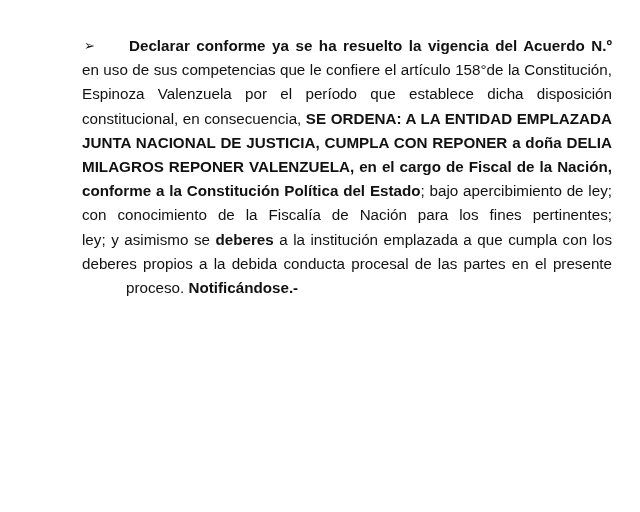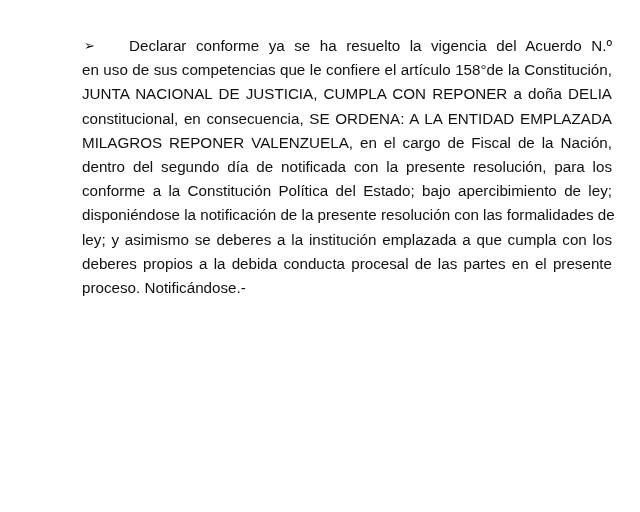--- a/index.html
+++ b/index.html
@@ -33,46 +33,47 @@
     }
     .line {
       display: block;
       height: 24.2px;
       white-space: nowrap;
       text-align: justify;
       text-align-last: justify;
     }
     .line.last {
       text-align-last: left;
+      margin-left: 44px;
     }
     .line.first {
       position: relative;
       padding-left: 47px;
     }
     .bullet {
       position: absolute;
       left: 2px;
       top: 0;
       font-size: 13px;
       font-weight: normal;
     }
-    b { font-weight: normal; }
+    b { font-weight: bold; }
   </style>
 </head>
 <body>
 
 <div class="page">
   <div class="paragraph">
     <span class="line first">
       <span class="bullet">➢</span><b>Declarar conforme ya se ha resuelto la vigencia del Acuerdo N.º</b>
     </span>
     <span class="line"><span>en uso de sus competencias que le confiere el artículo 158°de la Constitución,</span></span>
+    <span class="line"><span>Espinoza Valenzuela por el período que establece dicha disposición</span></span>
+    <span class="line"><span>constitucional, en consecuencia, </span><b>SE ORDENA:  A LA ENTIDAD EMPLAZADA</b></span>
     <span class="line"><b>JUNTA NACIONAL DE JUSTICIA,  CUMPLA CON REPONER a doña DELIA</b></span>
-    <span class="line"><span>constitucional, en consecuencia, </span><b>SE ORDENA:  A LA ENTIDAD EMPLAZADA</b></span>
     <span class="line"><b>MILAGROS REPONER VALENZUELA, en el cargo de Fiscal de la Nación,</b></span>
-    <span class="line"><b>dentro del segundo día de notificada con la presente resolución, para los</b></span>
     <span class="line"><b>conforme a la Constitución Política del Estado</b><span>; bajo apercibimiento de ley;</span></span>
-    <span class="line"><span>disponiéndose la notificación de la presente resolución con las formalidades de</span></span>
+    <span class="line"><span>con conocimiento de la Fiscalía de Nación para los fines pertinentes;</span></span>
     <span class="line"><span>ley; y asimismo se </span><b>deberes</b><span> a la institución emplazada a que cumpla con los</span></span>
     <span class="line"><span>deberes propios a la debida conducta procesal de las partes en el presente</span></span>
     <span class="line last"><span>proceso. </span><b>Notificándose.-</b></span>
   </div>
 </div>
 
 </body></html>

